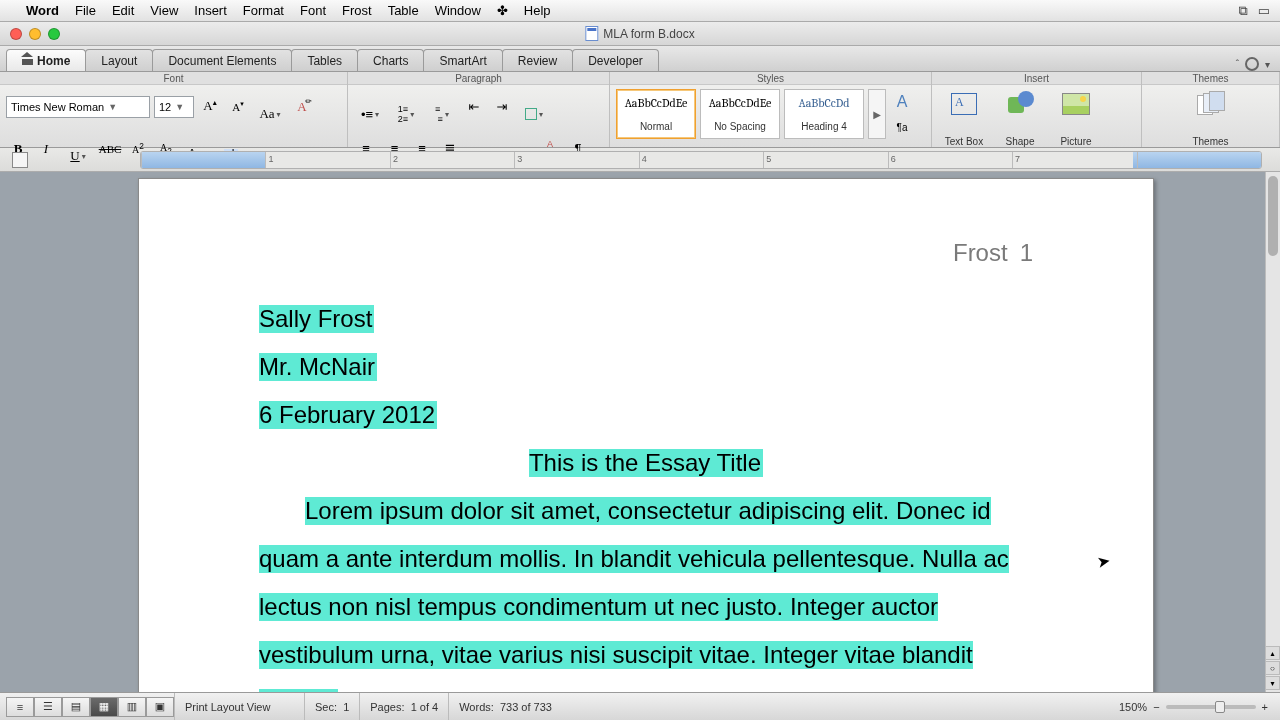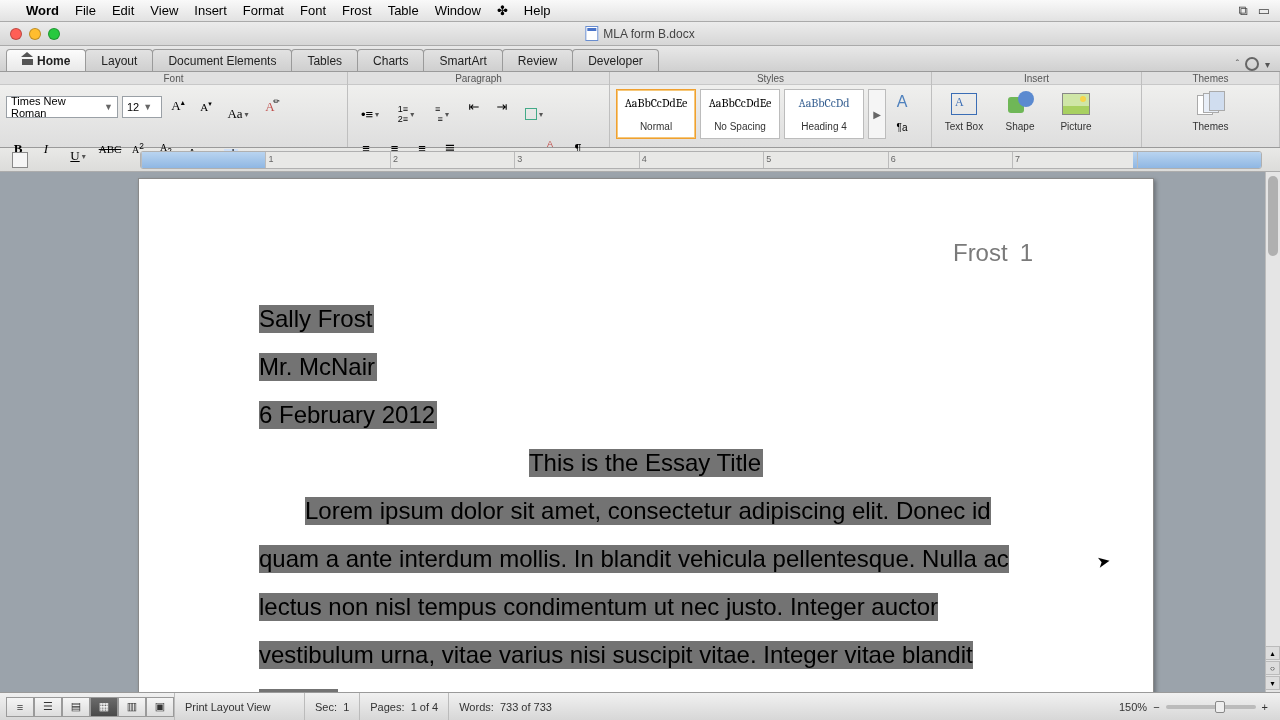--- a/index.html
+++ b/index.html
@@ -52,21 +52,21 @@
   .style-card{width:80px;height:50px;border:1px solid #bcbcbc;background:#fff;display:flex;flex-direction:column;align-items:center;justify-content:center;font-size:10px;}
   .style-card.sel{border:1px solid #f0a030;box-shadow:0 0 0 1px #f6c87a inset;}
   .style-card .preview{font-family:Cambria,serif;font-size:12px;}
   .style-card .preview.blue{color:#365f91;}
   .style-card .name{font-size:10px;color:#333;margin-top:11px;}
   .style-nav{width:18px;height:50px;border:1px solid #bcbcbc;background:#f5f5f5;display:flex;align-items:center;justify-content:center;font-size:10px;color:#666;}
   .style-drop{width:24px;height:50px;display:flex;flex-direction:column;align-items:center;justify-content:center;gap:2px;}
 
   
   .insert-body{display:flex;gap:8px;padding:4px 8px;align-items:flex-end;}
-  .bigbtn{display:flex;flex-direction:column;align-items:center;font-size:10px;color:#333;gap:2px;width:48px;}
+  .bigbtn{display:flex;flex-direction:column;align-items:center;font-size:10px;color:#333;gap:17px;width:48px;}
   .bigbtn .glyph{width:32px;height:30px;display:flex;align-items:center;justify-content:center;font-size:22px;}
   .textbox-ico{border:1.5px solid #3a6db5;width:26px;height:22px;position:relative;}
   .textbox-ico::after{content:"A";position:absolute;left:3px;top:1px;font-size:12px;font-family:serif;color:#3a6db5;}
   .shape-ico{position:relative;width:28px;height:26px;}
   .shape-ico::before{content:"";position:absolute;left:2px;top:6px;width:16px;height:16px;background:#6fb757;border-radius:3px;}
   .shape-ico::after{content:"";position:absolute;right:0;top:0;width:16px;height:16px;background:#5b8ad0;border-radius:50%;}
   .pic-ico{width:28px;height:22px;border:1.5px solid #888;background:linear-gradient(#cfe6a7 60%,#a8d060 60%);position:relative;}
   .pic-ico::after{content:"";position:absolute;right:3px;top:2px;width:6px;height:6px;background:#f7d54a;border-radius:50%;}
   .themes-ico{width:28px;height:26px;position:relative;}
   .themes-ico div{position:absolute;width:16px;height:20px;border:1px solid #aaa;}
@@ -83,21 +83,21 @@
   .hruler .ticks{position:absolute;inset:0;display:flex;}
   .tick{flex:1;border-left:1px solid #bbb;position:relative;font-size:9px;color:#666;}
   .tick span{position:absolute;left:2px;top:2px;}
 
   
   .doc-area{position:absolute;left:0;right:0;top:172px;bottom:28px;background:#9ba3ab;overflow:hidden;}
   .page{position:absolute;left:138px;top:6px;width:1016px;background:#fff;border:1px solid #8a8a8a;box-shadow:2px 2px 4px rgba(0,0,0,.3);padding:70px 120px 40px;min-height:700px;}
   .header-run{position:absolute;right:120px;top:60px;font-family:"Times New Roman",serif;font-size:24px;color:#7a7a7a;}
   .header-run .num{margin-left:12px;}
   .body-text{font-family:"Times New Roman",serif;font-size:24px;color:#000;line-height:2.0;margin-top:46px;}
-  .hl{background:#737373;padding:0 2px 1px 0;text-align:center;}
+  .hl{background:#5eead4;padding:0 2px 1px 0;text-align:center;}
   .title-line{text-align:center;}
   .para{text-indent:46px;}
   .scrollbar-v{position:absolute;right:0;top:0;bottom:0;width:15px;background:#e5e5e5;border-left:1px solid #bcbcbc;}
   .scrollbar-v .thumb{position:absolute;left:2px;right:2px;top:4px;height:80px;background:#b0b0b0;border-radius:6px;}
   .side-btns{position:absolute;right:0;bottom:2px;width:15px;display:flex;flex-direction:column;gap:1px;}
   .side-btns div{height:14px;background:#ddd;border:1px solid #bbb;font-size:8px;display:flex;align-items:center;justify-content:center;}
 
   
   .statusbar{position:absolute;left:0;right:0;bottom:0;height:28px;background:linear-gradient(#f1f1f1,#d7d7d7);border-top:1px solid #9a9a9a;display:flex;align-items:center;font-size:11px;color:#333;}
   .viewbtns{display:flex;gap:0;padding-left:6px;}
@@ -160,21 +160,21 @@
     <span class="chev">▾</span>
   </div>
 </div>
 
 <div class="ribbon">
 
   <div class="group" style="width:348px">
     <div class="group-label">Font</div>
     <div class="group-body">
       <div class="row">
-        <div class="combo" style="width:112px">
+        <div class="combo" style="width:144px">
             <span>Times New Roman</span>
             <span class="arrow">▼</span>
           </div>
         <div class="combo" style="width:40px">
             <span>12</span>
             <span class="arrow">▼</span>
           </div>
         <div class="btn">
             <span class="ico">A<sup style="font-size:8px">▴</sup></span>
           </div>

